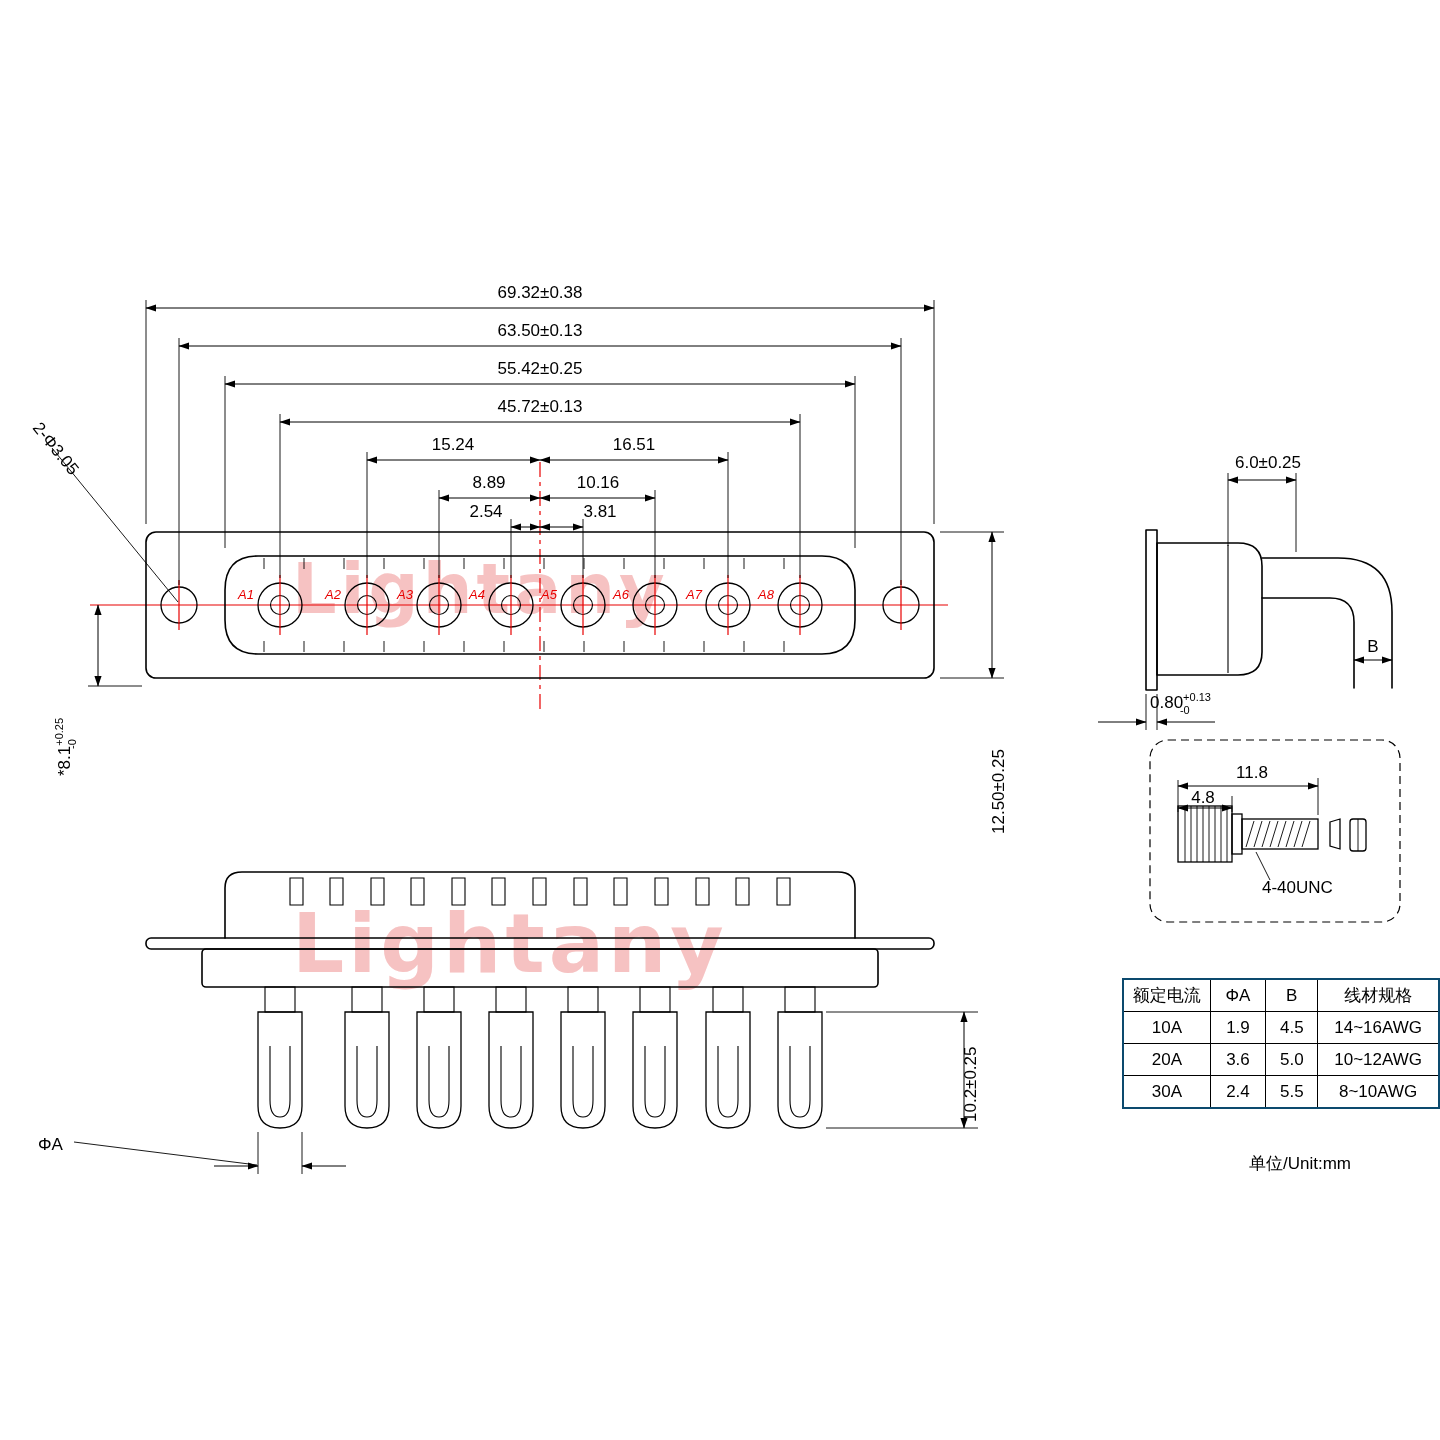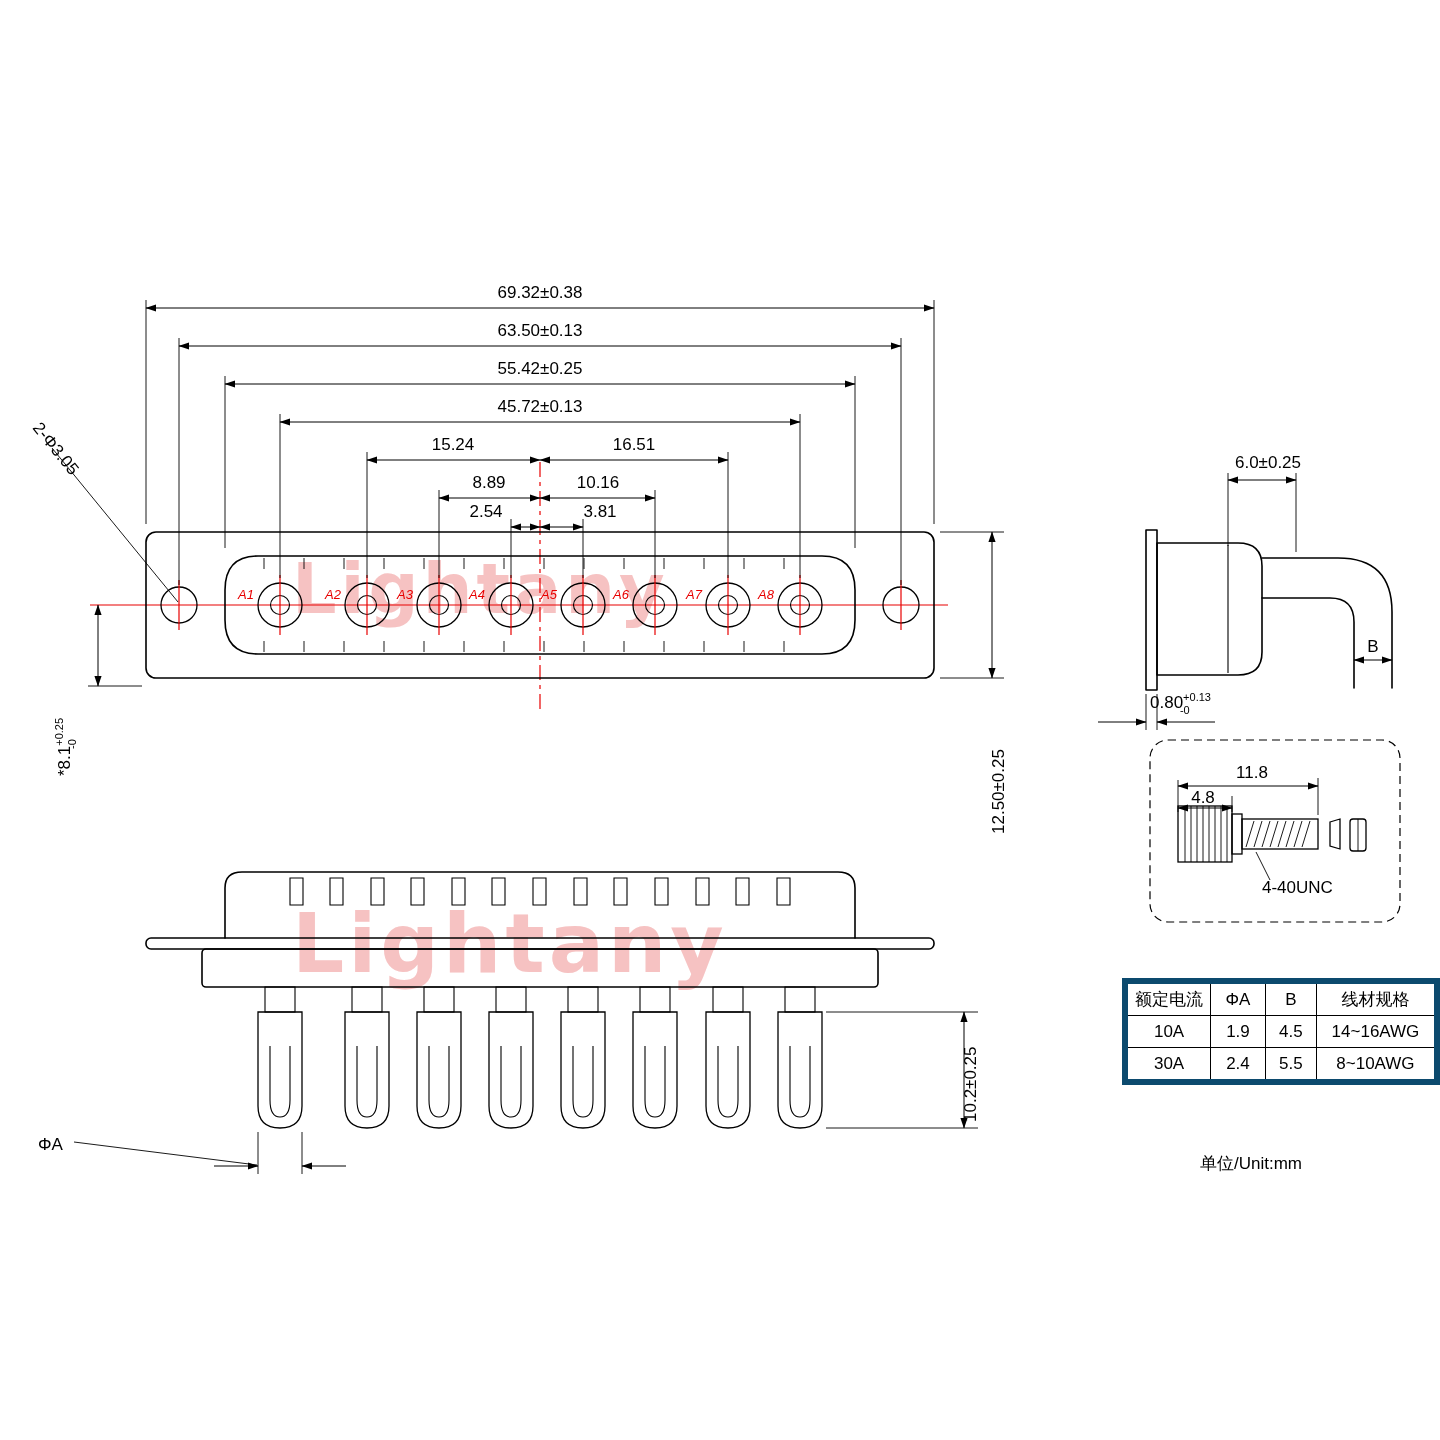--- a/index.html
+++ b/index.html
@@ -15,21 +15,21 @@
   svg tspan.tol{font-size:11px;}
   .o{fill:none;stroke:#000;stroke-width:1.6;stroke-linejoin:round;stroke-linecap:round;}
   .m{fill:none;stroke:#000;stroke-width:1.3;}
   .t{fill:none;stroke:#000;stroke-width:1.1;}
   .e{fill:none;stroke:#000;stroke-width:0.9;}
   .dim{stroke:#000;stroke-width:1;}
   .red{stroke:#e80000;stroke-width:1.2;}
   .redd{stroke:#e80000;stroke-width:1.2;stroke-dasharray:15 5 4 5;}
   .dash{fill:none;stroke:#000;stroke-width:1.2;stroke-dasharray:8 5;}
   table.spec{position:absolute;left:1122px;top:978px;z-index:2;border-collapse:collapse;
-             border:6px solid #0c4a6e;}
+             border:2px solid #0c4a6e;}
   table.spec td{border:1.3px solid #000;text-align:center;vertical-align:middle;
                 font-size:17px;height:31px;padding:0 2px;color:#000;}
 </style>
 </head>
 <body>
 
 <div class="stage">
 
   <div class="wm" id="wm1">Lightany</div>
   <div class="wm" id="wm2">Lightany</div>
@@ -234,22 +234,28 @@
       <td>B</td>
       <td>线材规格</td>
     </tr>
     <tr>
       <td>10A</td>
       <td>1.9</td>
       <td>4.5</td>
       <td>14~16AWG</td>
     </tr>
     <tr>
+      <td>20A</td>
+      <td>3.6</td>
+      <td>5.0</td>
+      <td>10~12AWG</td>
+    </tr>
+    <tr>
       <td>30A</td>
       <td>2.4</td>
       <td>5.5</td>
       <td>8~10AWG</td>
     </tr>
   </tbody>
     </table>
 
-  <div style="position:absolute;left:1200px;top:1152px;width:200px;text-align:left;font-size:17px;z-index:2;color:#000;">单位/Unit:mm</div>
+  <div style="position:absolute;left:1200px;top:1152px;width:200px;text-align:center;font-size:17px;z-index:2;color:#000;">单位/Unit:mm</div>
 </div>
 
 </body></html>

